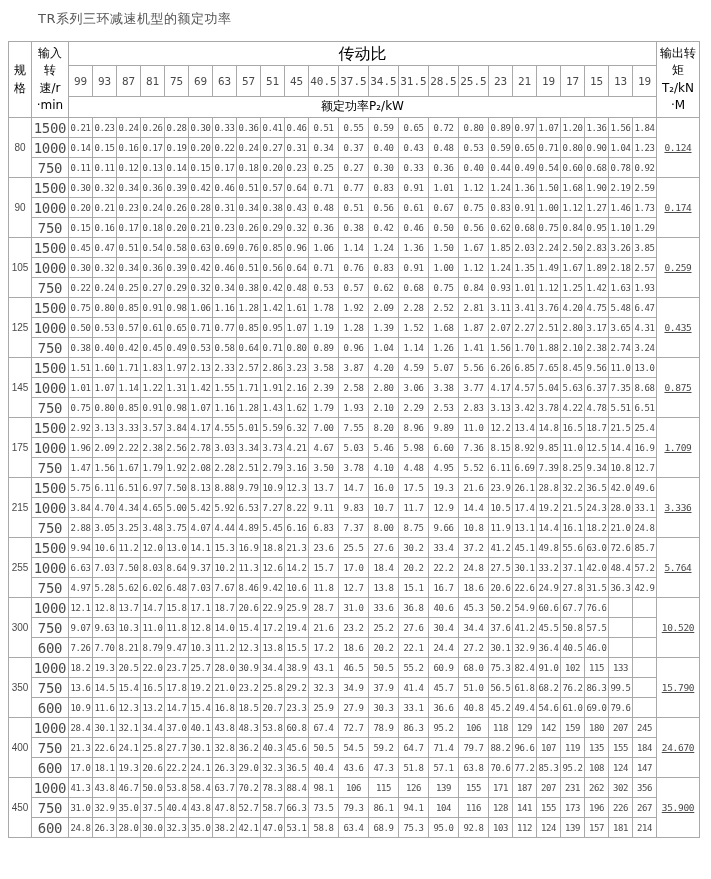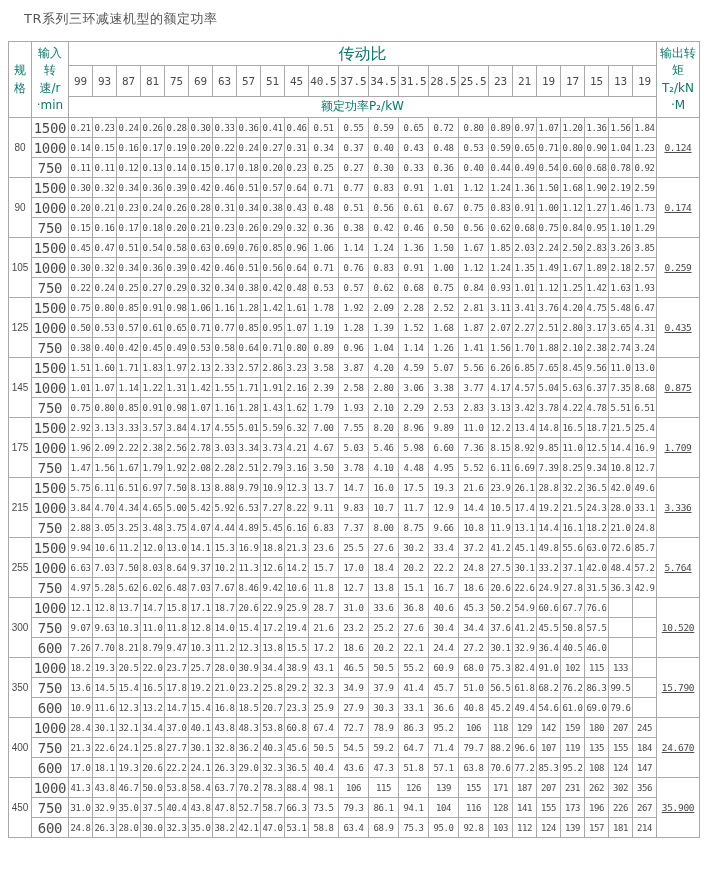--- a/index.html
+++ b/index.html
@@ -2,21 +2,21 @@
 <html><head>
 <meta charset="utf-8">
 <style>
   html,body{margin:0;padding:0;background:#ffffff;}
   body{
     width:711px;height:879px;overflow:hidden;
     font-family:"DejaVu Sans","Liberation Sans",sans-serif;
     color:#4a4a4a;
   }
   .page-title{
-    padding:10px 0 0 24px;
+    padding:10px 0 0 38px;
     font-size:13px;
     color:#555555;
     letter-spacing:0.5px;
   }
   table.spec-table{
     border-collapse:collapse;
     table-layout:fixed;
     margin:13px 0 0 8px;
   }
   table.spec-table td{
@@ -24,21 +24,21 @@
     text-align:center;
     vertical-align:middle;
     padding:0;
     overflow:hidden;
     background:#ffffff;
   }
   td.hdr-cn{
     font-size:12px;
     white-space:pre-line;
     line-height:1.45;
-    color:#0f766e;
+    color:#000000;
   }
   td.ratio-group{height:22px;font-size:16px;}
   td.ratio-h{
     height:30px;
     font-family:"DejaVu Sans Mono","Liberation Mono",monospace;
     font-size:11px;
     color:#4a4a4a;
     margin-left:32px;
   }
   td.power-row{height:20px;font-size:12px;}

